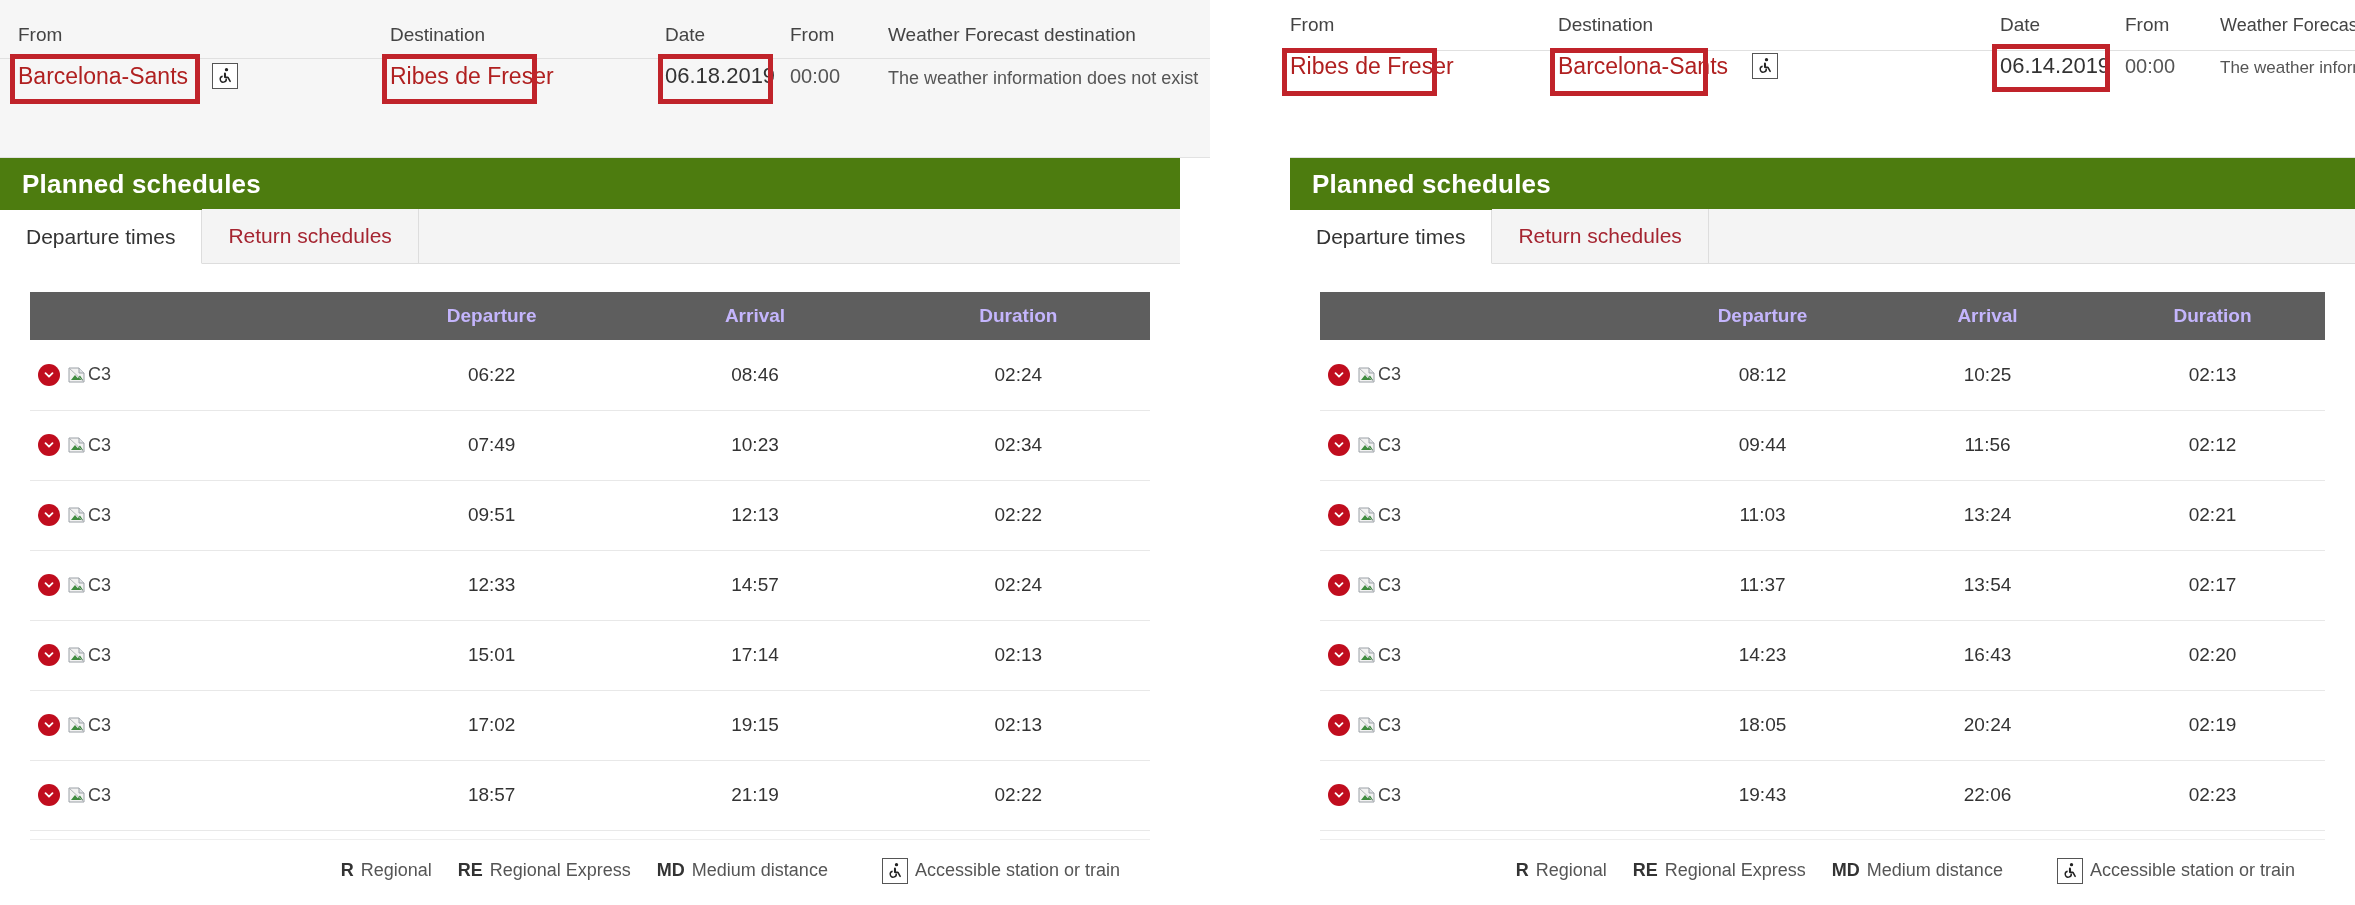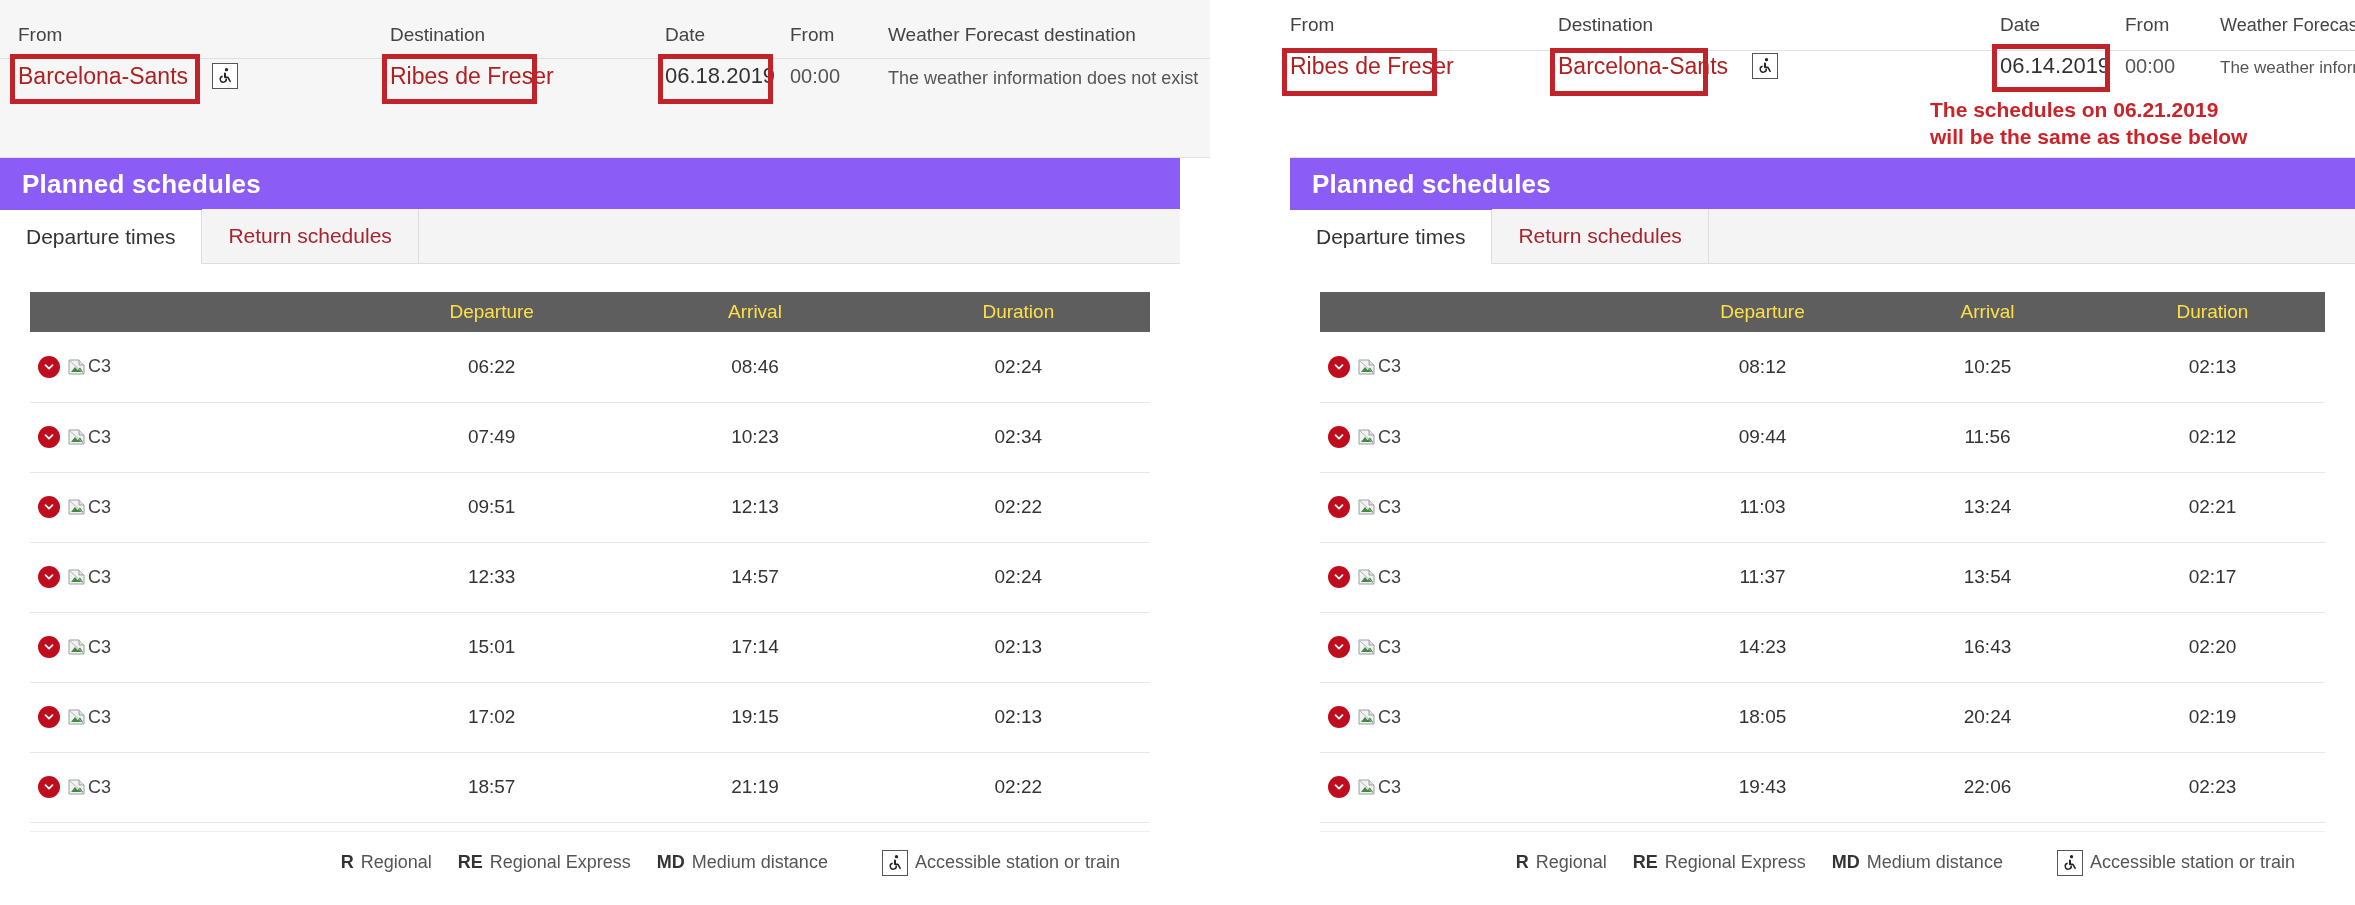--- a/index.html
+++ b/index.html
@@ -97,21 +97,21 @@
     width: 26px;
     height: 26px;
     border: 1px solid #555555;
     background: #ffffff;
     flex: 0 0 auto;
   }
   .wheelchair svg { display: block; }
 
   
   .section-title {
-    background: #8b5cf6;
+    background: #4d7c0f;
     color: #ffffff;
     font-size: 26px;
     font-weight: bold;
     letter-spacing: .2px;
     display: flex;
     align-items: center;
     padding-left: 22px;
     height: 52px;
   }
 
@@ -147,24 +147,24 @@
     background: #ffffff;
     padding: 28px 30px 0 30px;
   }
   table.sched {
     width: 100%;
     border-collapse: collapse;
     table-layout: fixed;
   }
   table.sched thead th {
     background: #5e5e5e;
-    color: #fde047;
+    color: #c4b5fd;
     font-size: 19px;
-    font-weight: normal;
-    height: 40px;
+    font-weight: bold;
+    height: 48px;
     text-align: center;
     padding: 0;
   }
   table.sched thead th.col-line { width: 330px; text-align: left; }
   table.sched tbody td {
     height: 70px;
     font-size: 19px;
     color: #333333;
     text-align: center;
     border-bottom: 1px solid #e8e8e8;
@@ -558,22 +558,20 @@
           </div>
         </div>
 
         <div class="sum-col" style="left:930px; top:14px;">
           <div class="sum-label" style="font-size:18px;">Weather Forecast destination</div>
           <div class="sum-value small" style="margin-top:18px; font-size:17px;">
             <span>The weather information does not exist</span>
           </div>
         </div>
 
-        <div class="annotation" style="left:640px; top:96px;">The schedules on 06.21.2019
-will be the same as those below</div>
 
       </div>
     </div>
 
     <div style="width:1065px;">
       <div class="section-title">Planned schedules</div>
 
       <div class="tabs">
         <div class="tab active">
           <span>Departure times</span>

